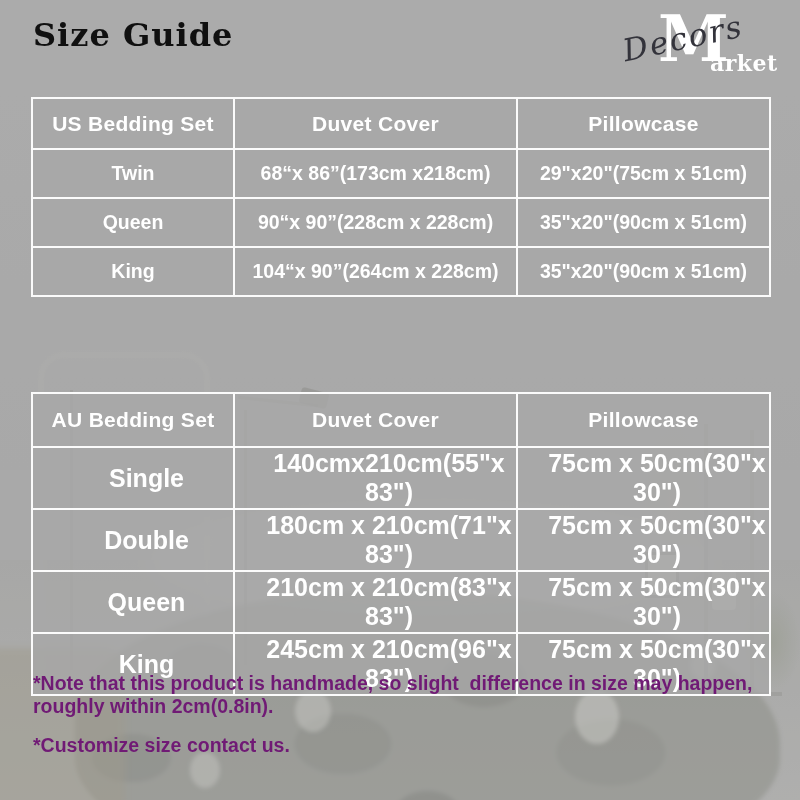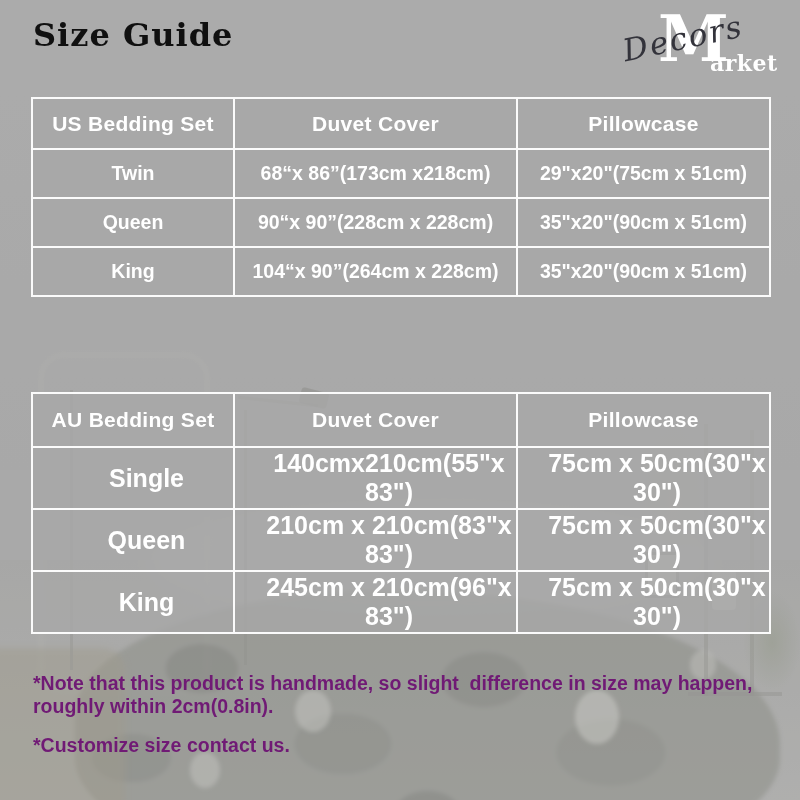--- a/index.html
+++ b/index.html
@@ -161,20 +161,25 @@
       <th>Pillowcase</th>
     </tr>
   </thead>
   <tbody>
     <tr>
       <td>Single</td>
       <td>140cmx210cm(55"x 83")</td>
       <td>75cm x 50cm(30"x 30")</td>
     </tr>
     <tr>
+      <td>Double</td>
+      <td>180cm x 210cm(71"x 83")</td>
+      <td>75cm x 50cm(30"x 30")</td>
+    </tr>
+    <tr>
       <td>Queen</td>
       <td>210cm x 210cm(83"x 83")</td>
       <td>75cm x 50cm(30"x 30")</td>
     </tr>
     <tr>
       <td>King</td>
       <td>245cm x 210cm(96"x 83")</td>
       <td>75cm x 50cm(30"x 30")</td>
     </tr>
   </tbody>

